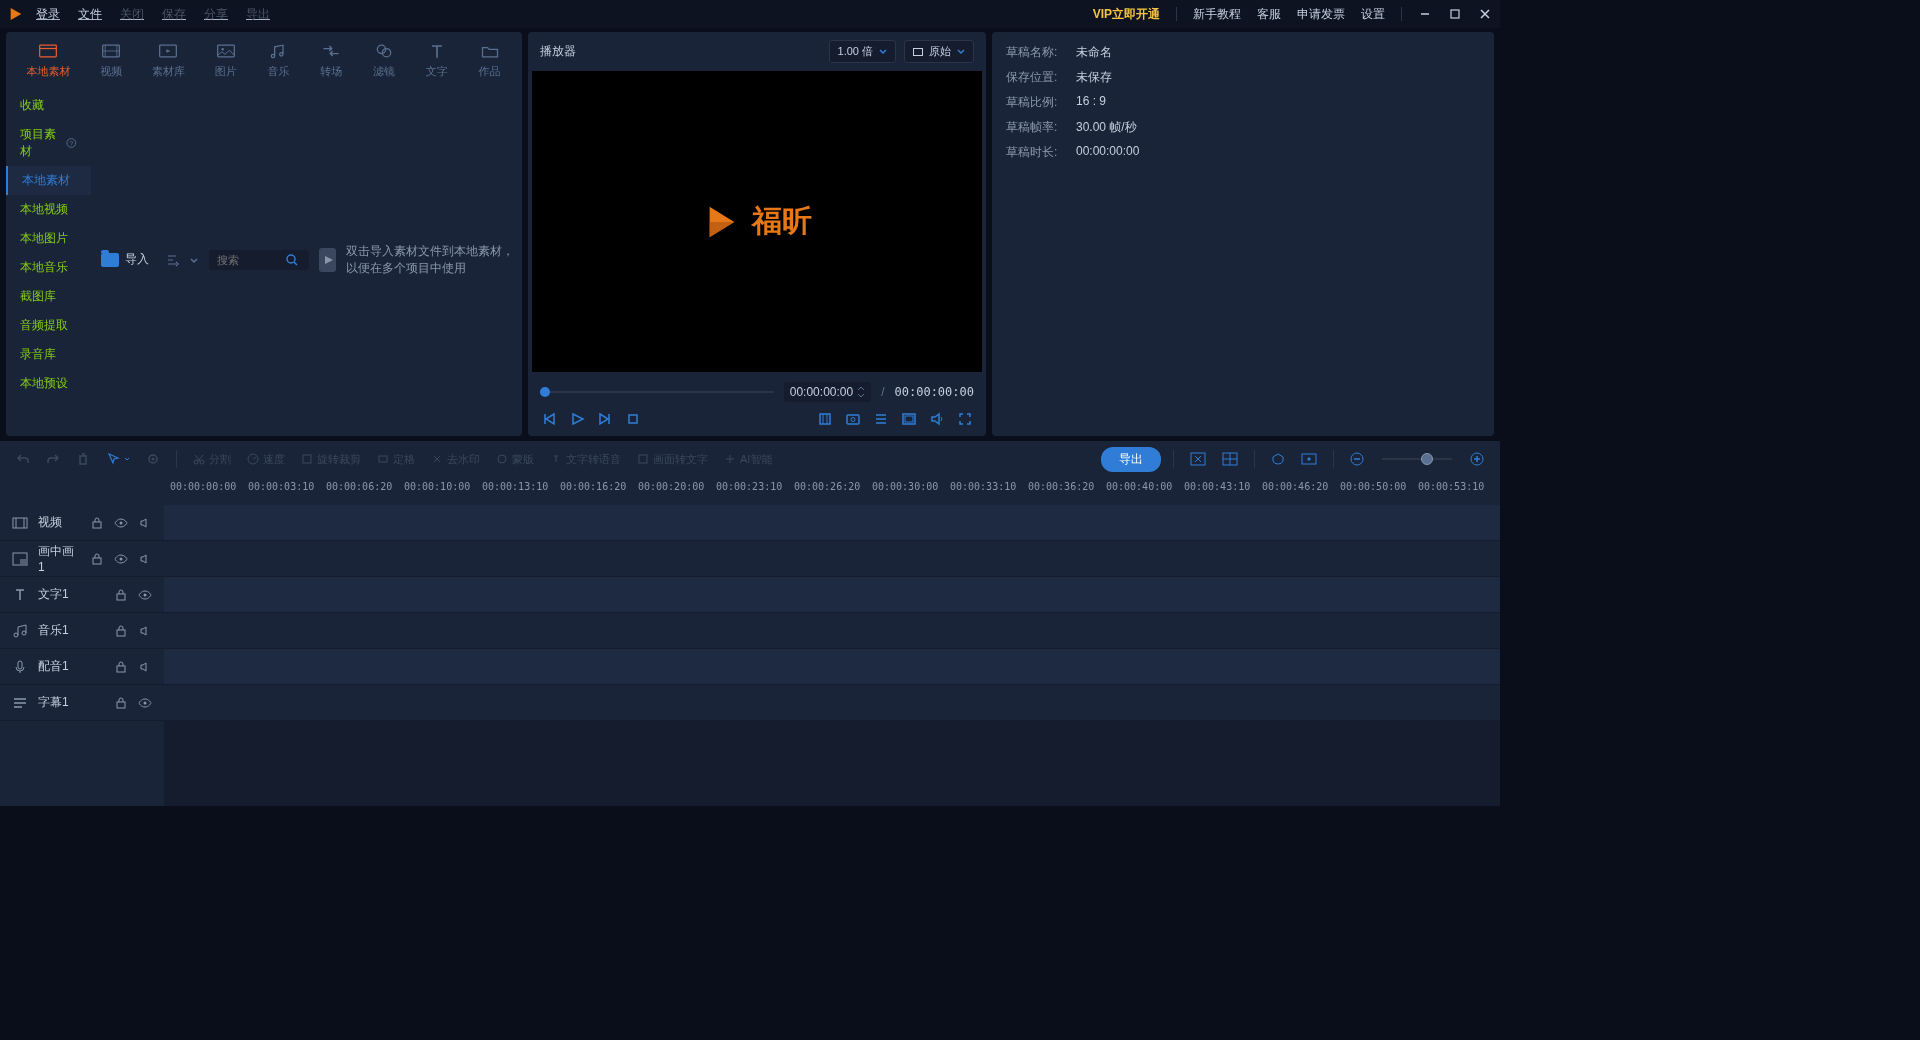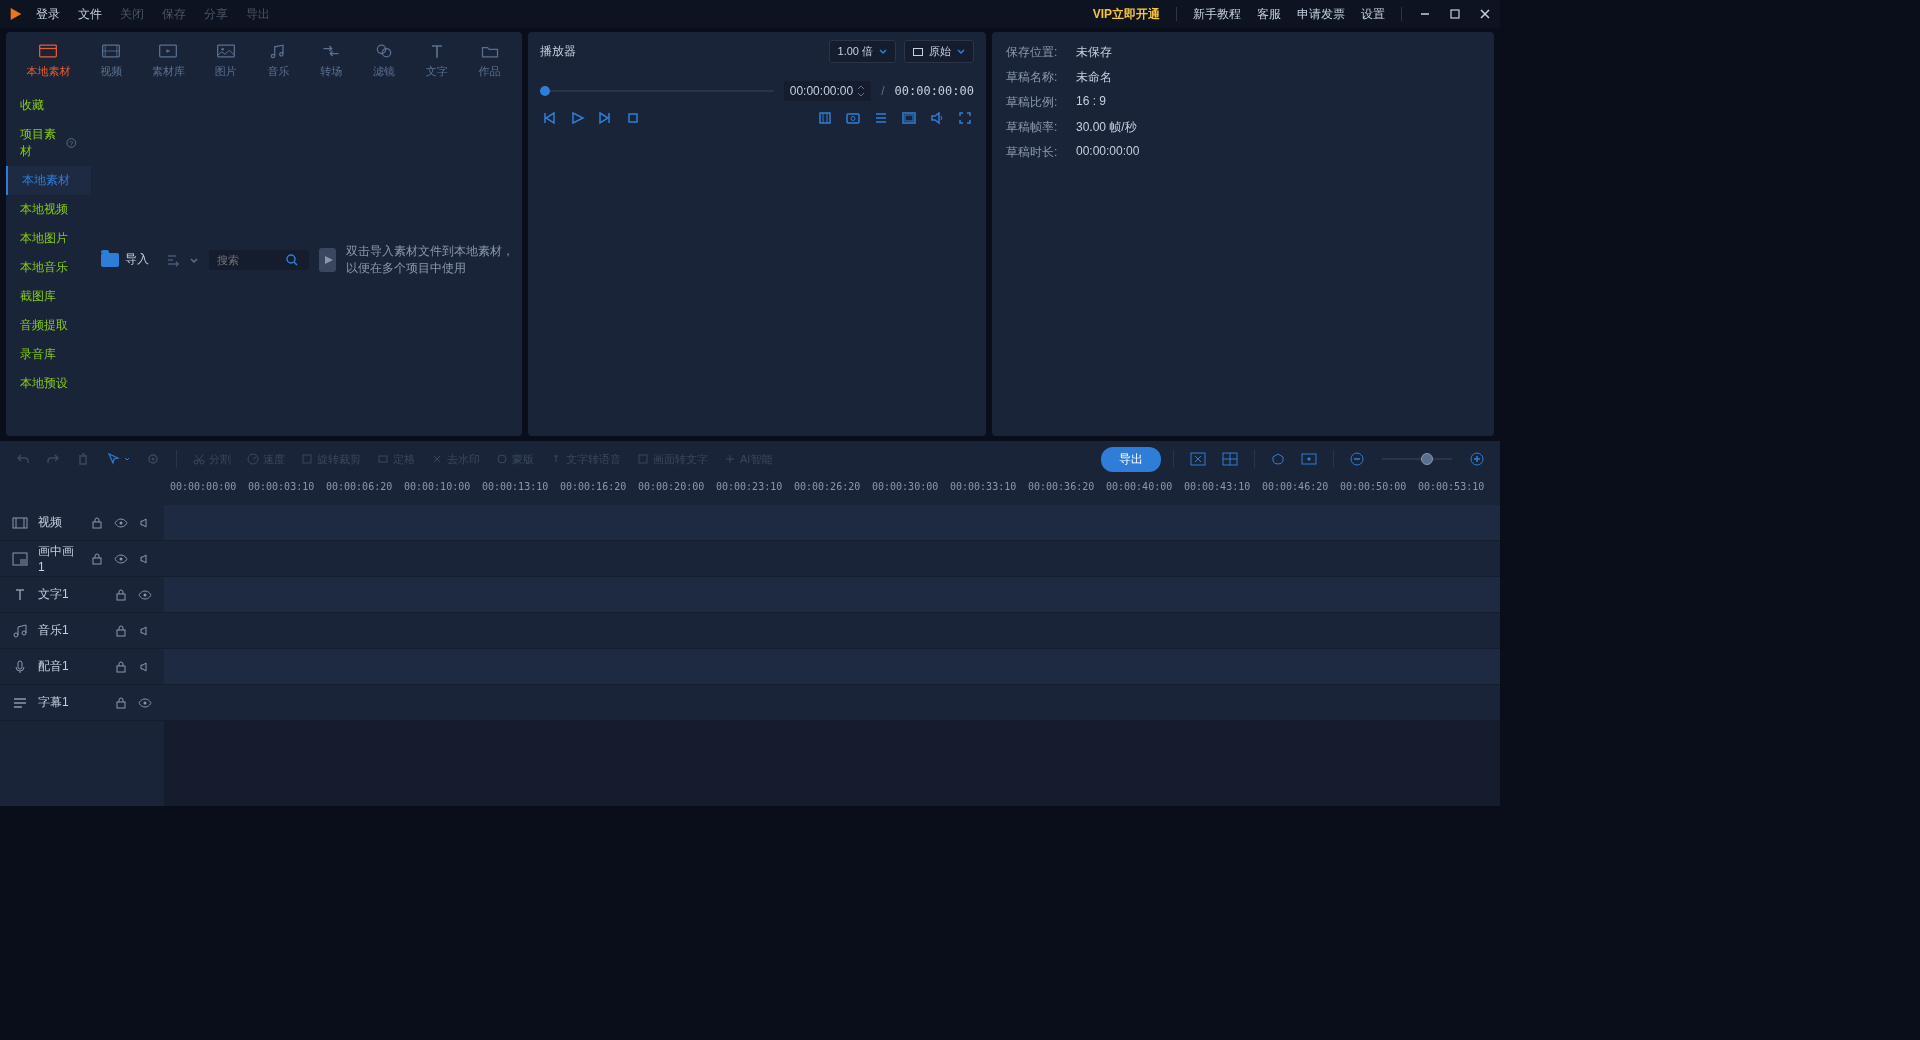--- a/index.html
+++ b/index.html
@@ -1,20 +1,20 @@
 <!DOCTYPE html>
 <html><head>
 <meta charset="utf-8">
 <style>
 * { margin: 0; padding: 0; box-sizing: border-box; font-family: "Microsoft YaHei", sans-serif; }
 body { background: #0a0e1a; color: #a8b5c8; font-size: 12px; overflow: hidden; width: 1500px; height: 812px; }
 
 
 .titlebar { height: 28px; background: #0d1320; display: flex; align-items: center; padding: 0 8px; justify-content: space-between; }
-.titlebar-left { display: flex; align-items: flex-start; gap: 12px; }
+.titlebar-left { display: flex; align-items: flex-start; gap: 12px; text-decoration: underline; }
 .titlebar-logo { width: 16px; height: 16px; }
 .titlebar-menu { display: flex; gap: 18px; font-size: 12px; }
 .titlebar-menu span { color: #c5d0e0; cursor: pointer; }
 .titlebar-menu .disabled { color: #4a5568; }
 .titlebar-right { display: flex; align-items: center; gap: 16px; }
 .vip-text { color: #f6c441; font-weight: bold; font-size: 12px; }
 .titlebar-link { color: #c5d0e0; font-size: 12px; cursor: pointer; }
 .titlebar-divider { width: 1px; height: 14px; background: #2a3548; }
 .win-btn { width: 14px; height: 14px; cursor: pointer; color: #c5d0e0; display: flex; align-items: center; justify-content: center; }
 
@@ -276,20 +276,29 @@
           <svg width="10" height="8" viewBox="0 0 10 8">
               <rect x="0.5" y="0.5" width="9" height="7" fill="none" stroke="#c5d0e0"></rect>
             </svg>
           <span>原始</span>
           <svg width="8" height="8" viewBox="0 0 8 8">
               <path d="M1 2l3 3 3-3" fill="none" stroke="#2f7dd6" stroke-width="1.5"></path>
             </svg>
         </div>
       </div>
     </div>
+    <div class="player-viewport">
+      <div class="player-logo">
+        <svg class="player-logo-icon" viewBox="0 0 40 40">
+            <path fill="#e67817" d="M8 4l26 16-26 16z"></path>
+            <path fill="#b35510" d="M8 20l26 0-26 16z" opacity="0.7"></path>
+          </svg>
+        <span class="player-logo-text">福昕</span>
+      </div>
+    </div>
     <div class="player-scrubber">
       <div class="scrubber-row">
         <div class="scrubber-track">
           <div class="scrubber-thumb"></div>
         </div>
         <div class="timecode">
           <span>00:00:00:00</span>
           <svg width="8" height="14" viewBox="0 0 8 14">
               <path d="M1 5l3-3 3 3M1 9l3 3 3-3" fill="none" stroke="#5a7090" stroke-width="1"></path>
             </svg>
@@ -355,26 +364,26 @@
             <svg width="16" height="16" viewBox="0 0 16 16">
               <path d="M3 6V3h3M13 6V3h-3M3 10v3h3M13 10v3h-3" fill="none" stroke="currentColor" stroke-width="1.5"></path>
             </svg>
           </div>
       </div>
     </div>
   </div>
 
   <div class="info-panel">
     <div class="info-row">
+        <span class="info-label">草稿名称:</span>
+        <span class="info-value">未命名</span>
+      </div>
+    <div class="info-row">
         <span class="info-label">保存位置:</span>
         <span class="info-value">未保存</span>
-      </div>
-    <div class="info-row">
-        <span class="info-label">草稿名称:</span>
-        <span class="info-value">未命名</span>
       </div>
     <div class="info-row">
         <span class="info-label">草稿比例:</span>
         <span class="info-value">16 : 9</span>
       </div>
     <div class="info-row">
         <span class="info-label">草稿帧率:</span>
         <span class="info-value">30.00 帧/秒</span>
       </div>
     <div class="info-row">

